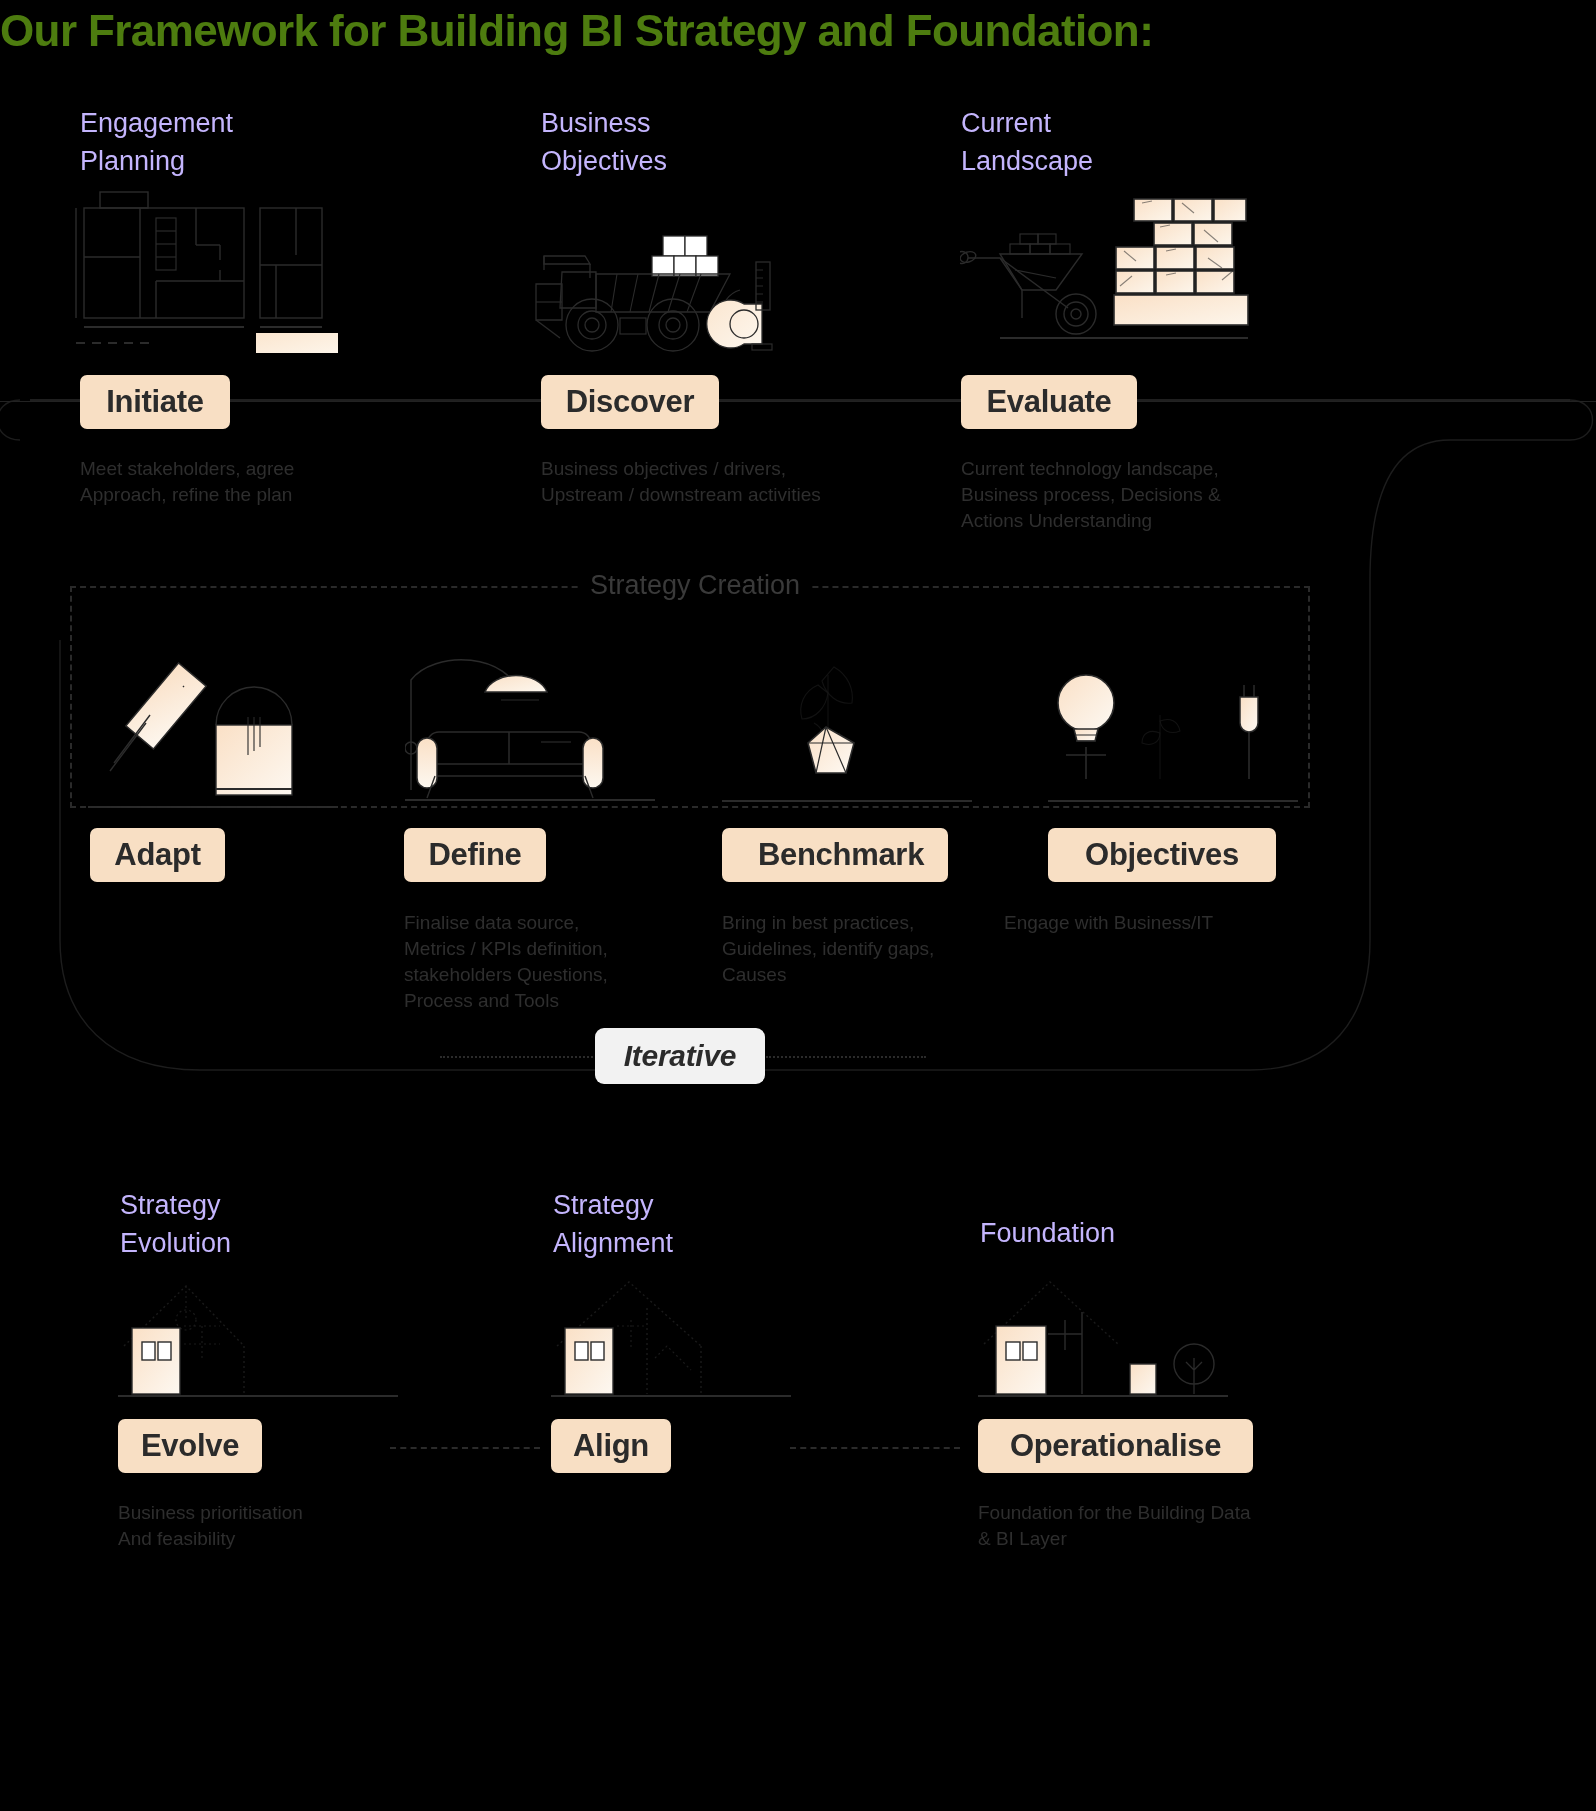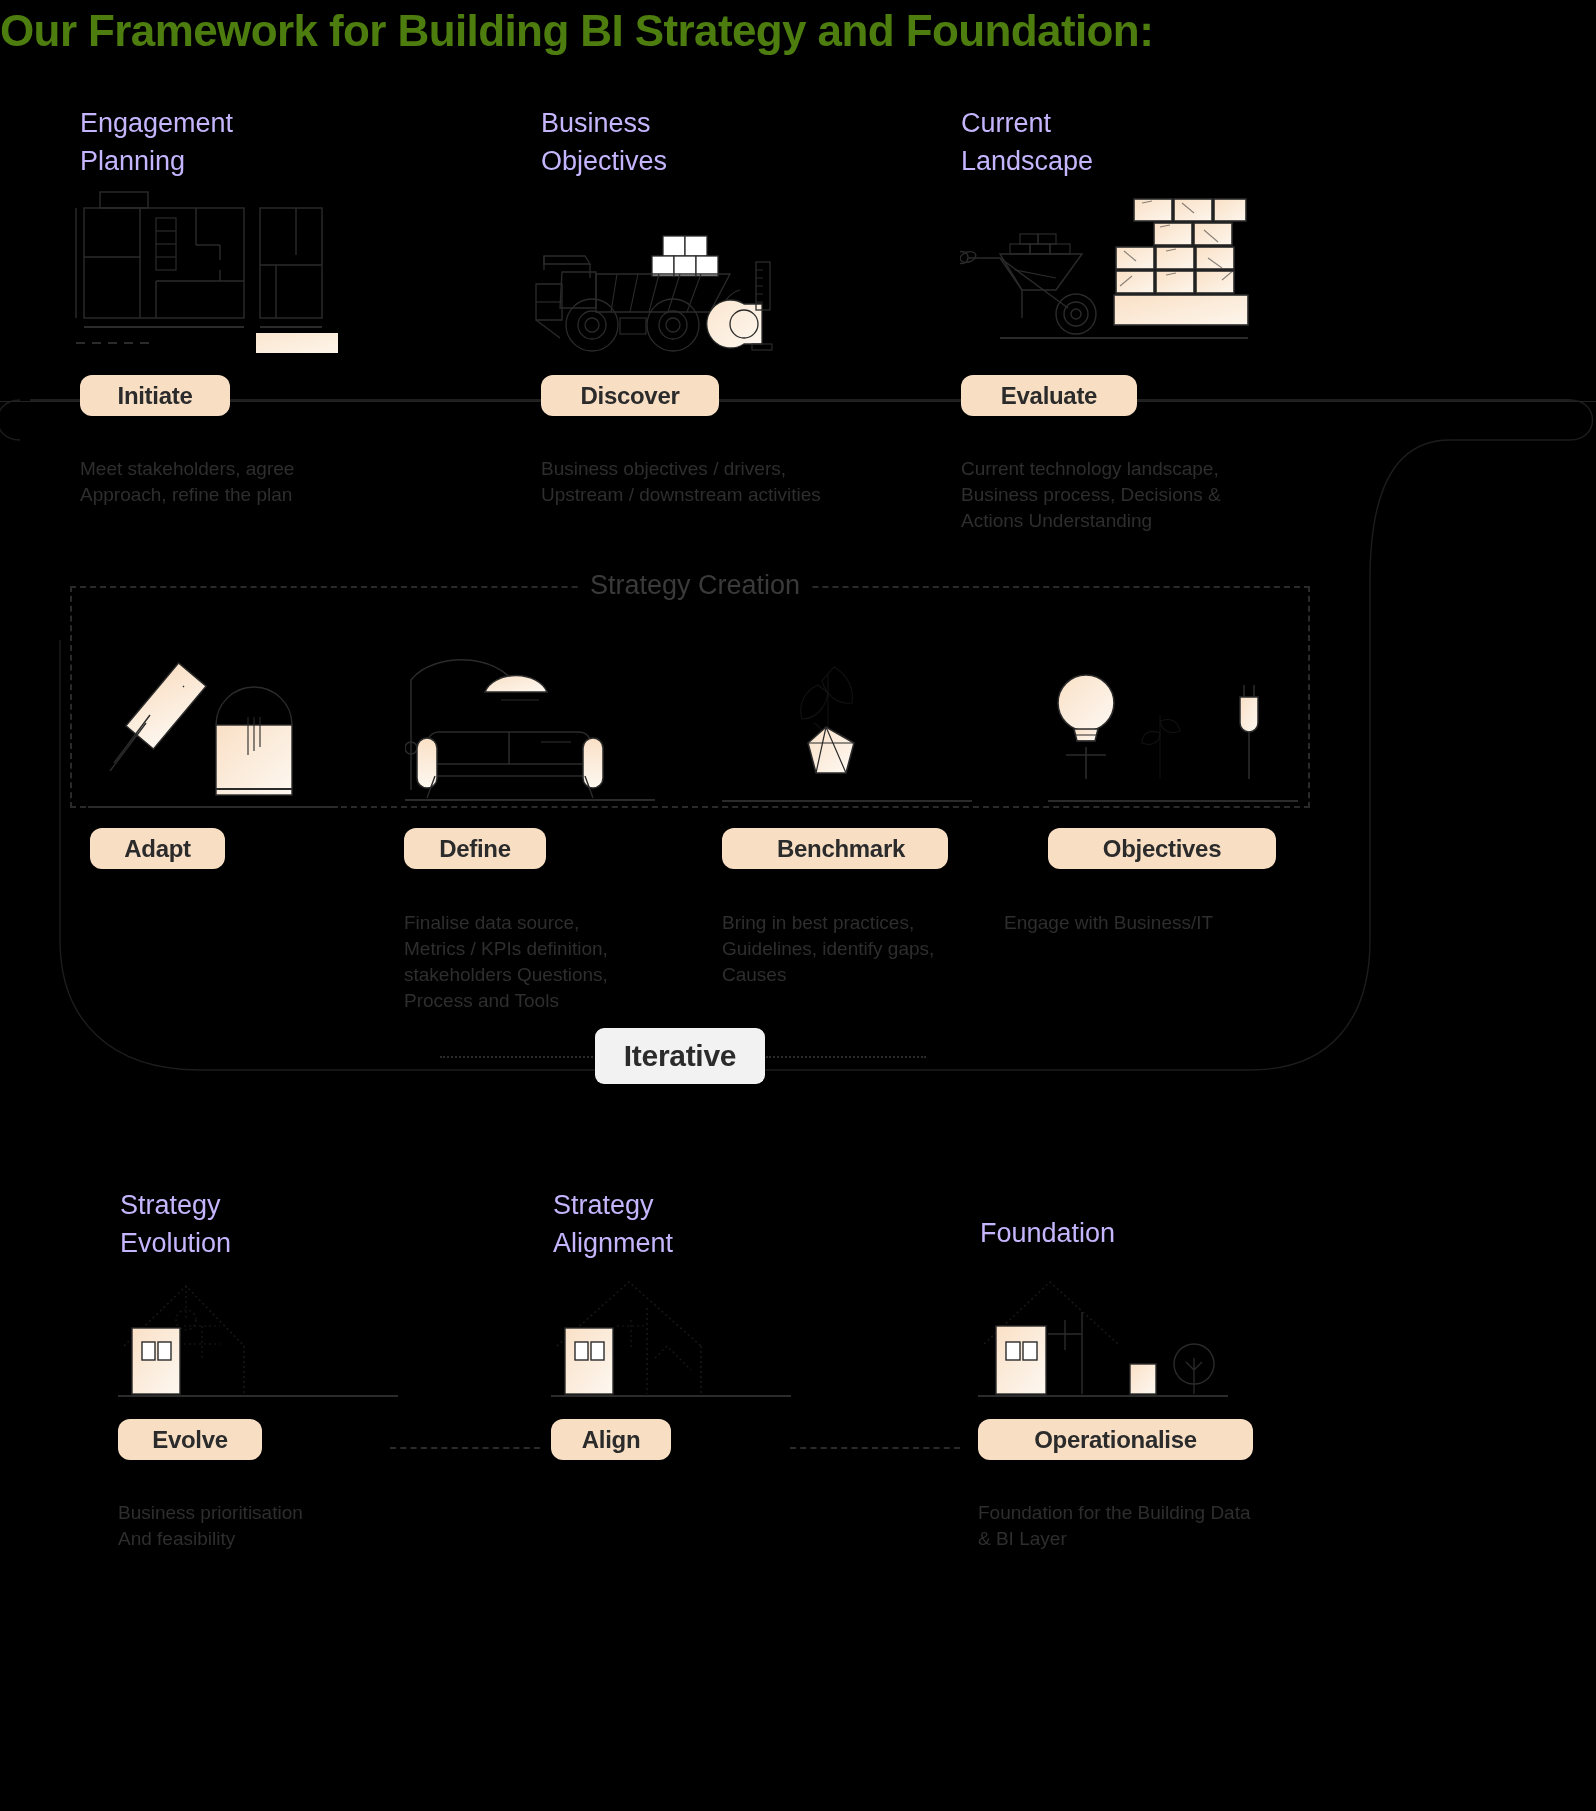--- a/index.html
+++ b/index.html
@@ -36,38 +36,39 @@
     line-height: 38px;
     font-weight: 400;
     color: #c4b5fd;
     white-space: pre-line;
   }
 
   
   .pill {
     position: absolute;
     background: #f8dfc4;
-    border-radius: 12px;
+    border-radius: 7px;
     color: #2b2b2b;
-    font-size: 24px;
+    font-size: 31px;
     font-weight: 700;
     letter-spacing: -0.3px;
     display: flex;
     align-items: center;
     justify-content: center;
     padding: 0 22px;
-    height: 41px;
+    height: 54px;
     white-space: nowrap;
     z-index: 5;
   }
   .pill.iterative {
     background: #f2f2f2;
     border-radius: 9px;
     font-size: 30px;
     height: 56px;
+    font-style: italic;
   }
 
   
   .desc {
     position: absolute;
     font-size: 19px;
     line-height: 26px;
     color: #2e2e2e;
     white-space: pre-line;
     font-weight: 400;

